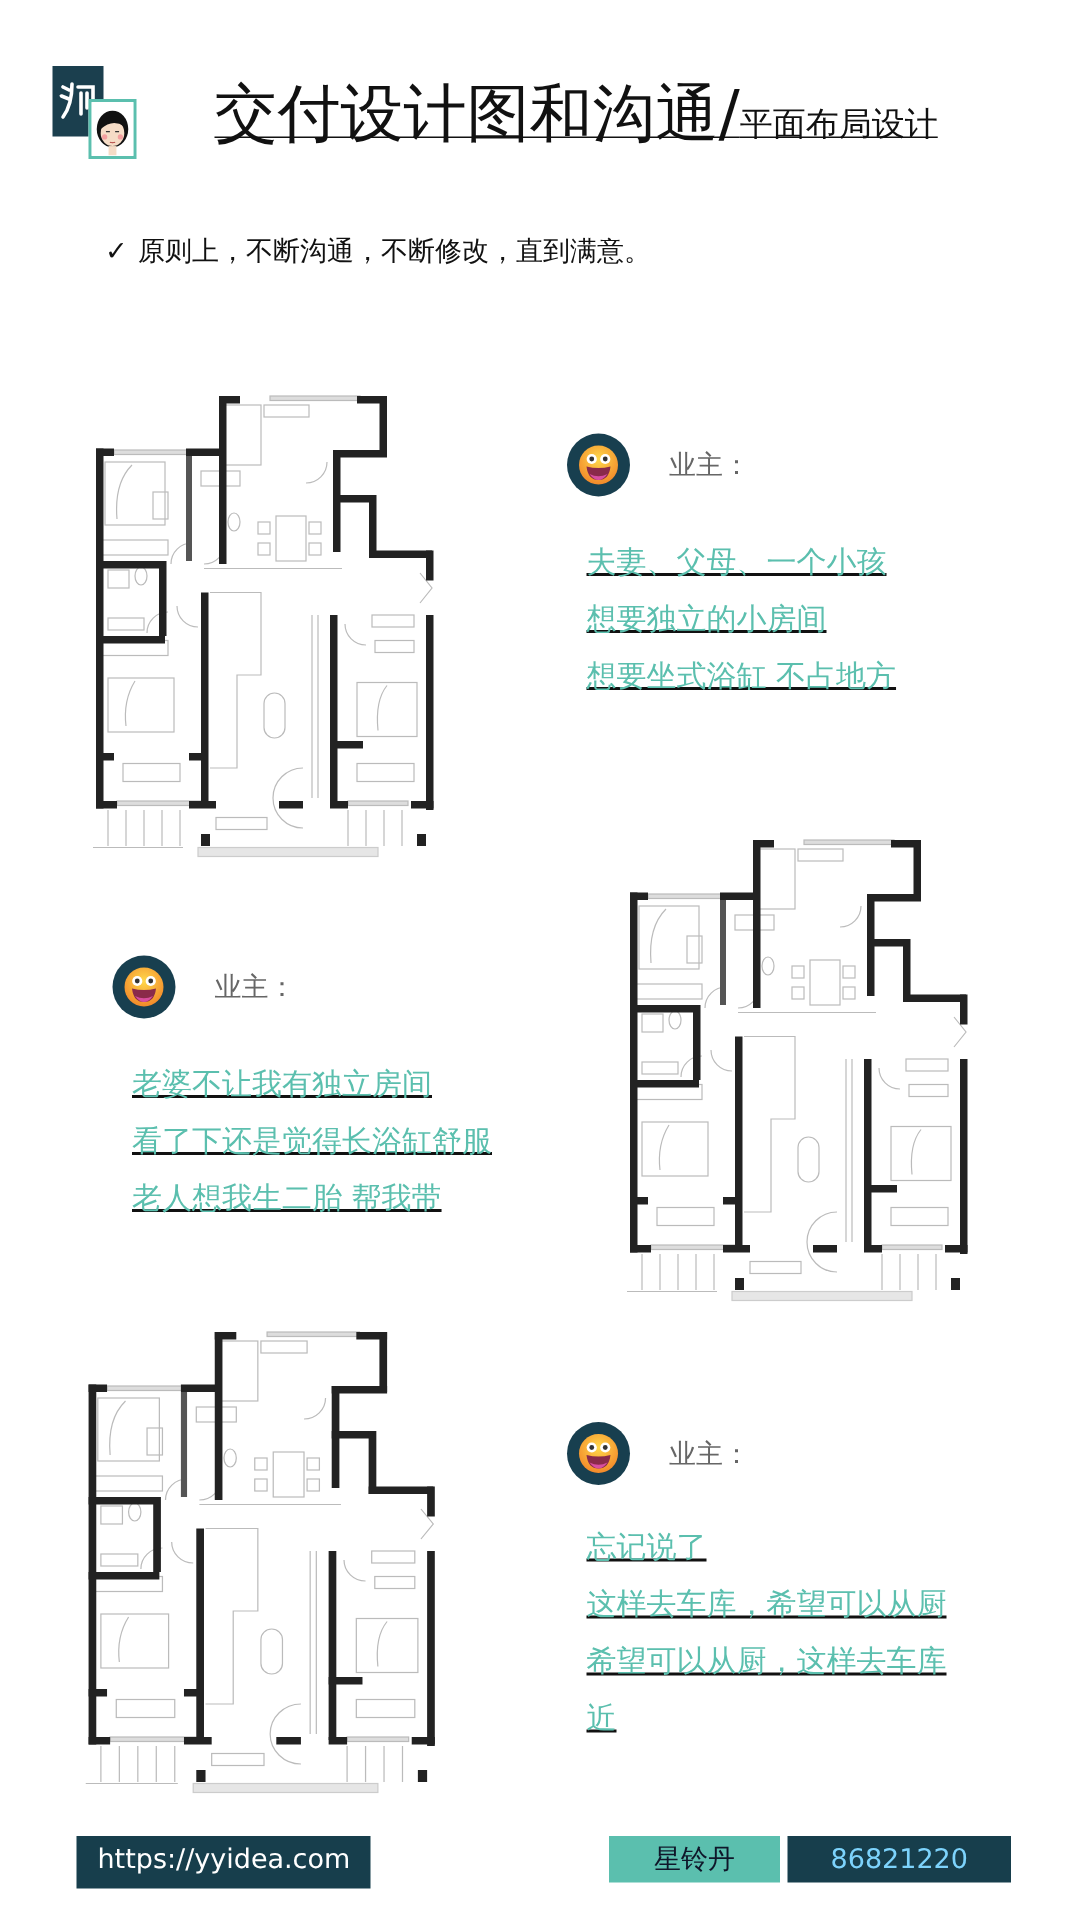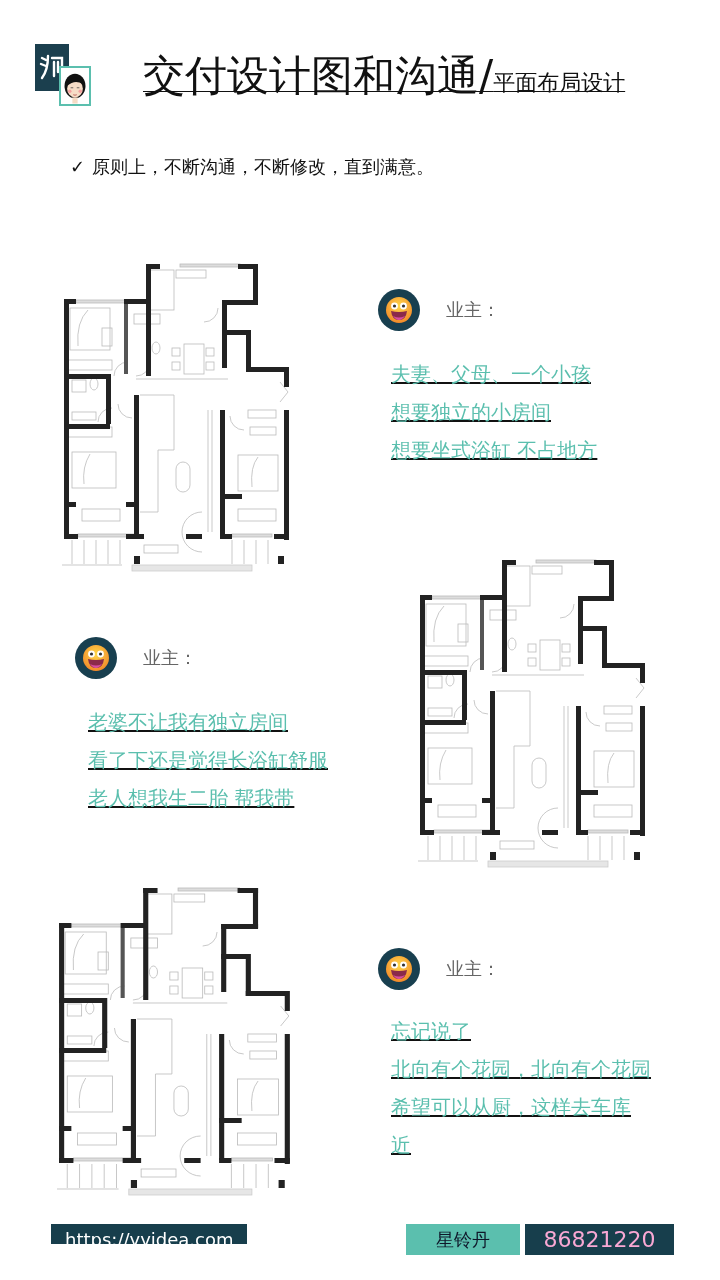--- a/index.html
+++ b/index.html
@@ -21,23 +21,23 @@
   .plan { position: absolute; }
   .plan svg { display: block; width: 100%; height: 100%; }
 
   .owner { position: absolute; }
   .avatar { position: absolute; left: 0; top: 0; width: 42px; height: 42px; border-radius: 50%; background: #183f4f; }
   .avatar svg { position: absolute; left: 7px; top: 7px; width: 28px; height: 28px; }
   .owner-label { position: absolute; left: 68px; top: 9px; font-size: 18px; color: #666; white-space: nowrap; }
   .owner-lines { position: absolute; left: 13px; top: 66px; text-decoration: underline; }
   .owner-lines div { font-size: 20px; color: #5bbfae; line-height: 38px; white-space: nowrap; }
 
-  .footer-url { position: absolute; left: 51px; top: 1224px; width: 196px; height: 20px; background: #173e4c; color: #fff; font-size: 18px; line-height: 31px; padding-left: 14px; }
+  .footer-url { position: absolute; left: 51px; top: 1224px; width: 196px; height: 35px; background: #173e4c; color: #fff; font-size: 18px; line-height: 31px; padding-left: 14px; }
   .footer-name { position: absolute; left: 406px; top: 1224px; width: 114px; height: 31px; background: #5bbfae; color: #0f172a; font-size: 18px; line-height: 31px; text-align: center; }
-  .footer-phone { position: absolute; left: 525px; top: 1224px; width: 149px; height: 31px; background: #173e4c; color: #f9a8d4; font-size: 22px; line-height: 31px; text-align: center; }
+  .footer-phone { position: absolute; left: 525px; top: 1224px; width: 149px; height: 31px; background: #173e4c; color: #7dd3fc; font-size: 18px; line-height: 31px; text-align: center; }
 </style>
 </head>
 <body>
 
 <svg width="0" height="0" style="position:absolute">
   <defs>
     <g id="fp">
 
       <g fill="none" stroke="#bbb" stroke-width="0.8">
 
@@ -269,21 +269,21 @@
         <circle cx="18.5" cy="10" r="3.4" fill="#fff"></circle>
       <circle cx="9.5" cy="10" r="1.6" fill="#333"></circle>
         <circle cx="18.5" cy="10" r="1.6" fill="#333"></circle>
       <path d="M6 15 Q14 17 22 15 Q21 24 14 24 Q7 24 6 15 Z" fill="#8a2a4a"></path>
       <path d="M8 20 Q14 23 20 20 Q17 24 14 24 Q11 24 8 20 Z" fill="#d94fa0"></path>
     </svg>
   </div>
   <div class="owner-label">业主：</div>
   <div class="owner-lines" style="top:64px;">
     <div>忘记说了</div>
-    <div>北向有个花园，北向有个花园</div>
+    <div>这样去车库，希望可以从厨</div>
     <div>希望可以从厨，这样去车库</div>
     <div>近</div>
   </div>
 </div>
 
 <div class="footer-url">https://yyidea.com</div>
 <div class="footer-name">星铃丹</div>
 <div class="footer-phone">86821220</div>
 
 </body></html>

